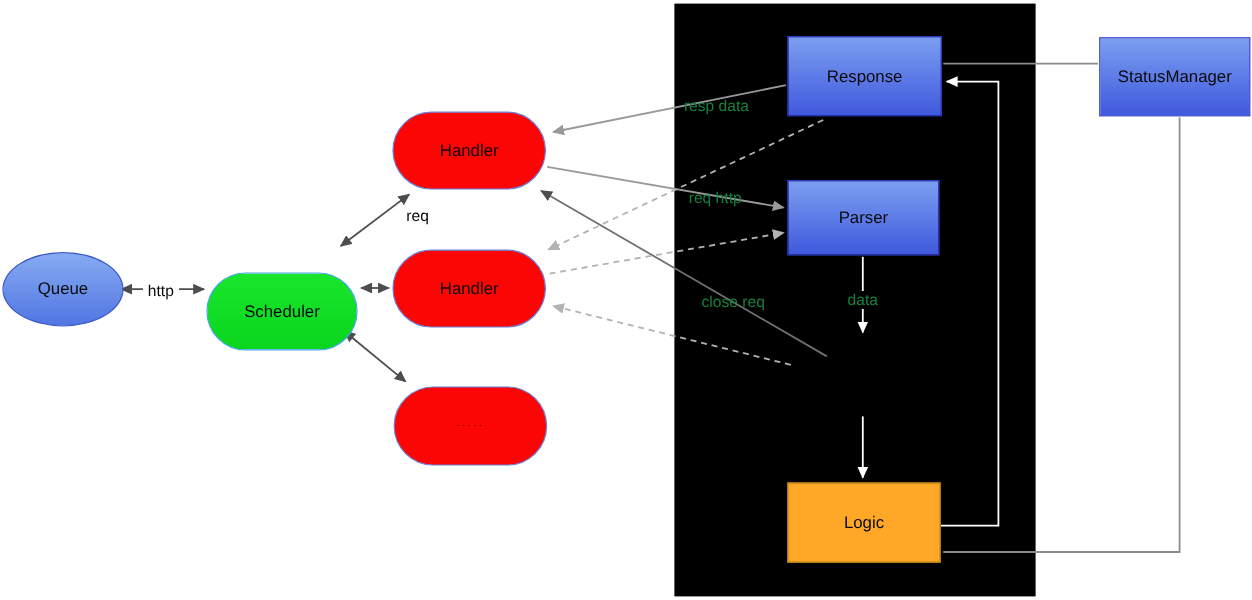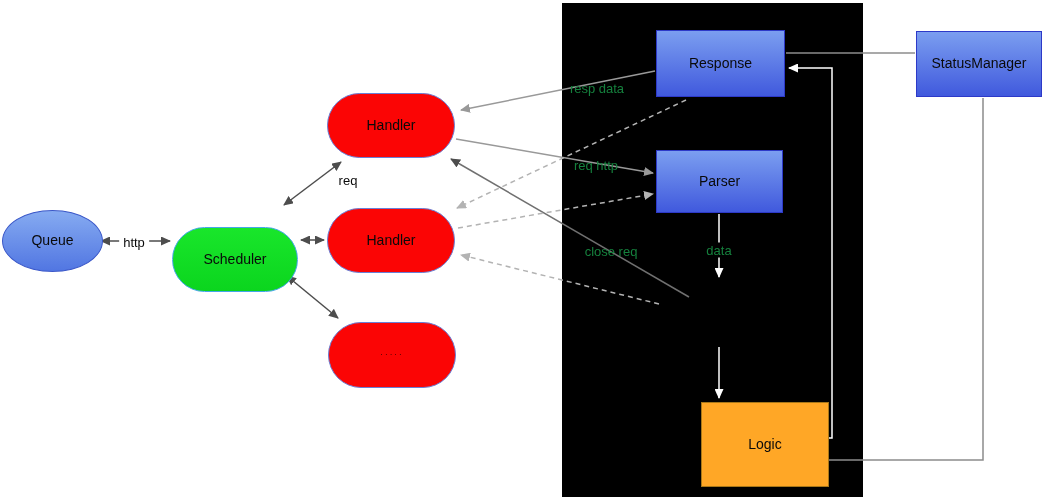--- a/index.html
+++ b/index.html
@@ -13,21 +13,21 @@
            background:linear-gradient(180deg,#86abf1 0%,#5176e2 100%);border:1px solid #3a57c8;}
   .cap{border-radius:33px;}
   .green{left:172px;top:208px;width:126px;height:65px;
          background:linear-gradient(180deg,#19e62b 0%,#0bd51e 100%);border:1px solid #45a6e8;margin-top:19px;}
   .red{width:128px;height:65px;background:#fb0505;border:1px solid #6a7fd6;align-items:center;}
   .h1{left:327px;top:93px;} .h2{left:327px;top:208px;}
   .h3{left:328px;top:322px;height:66px;font-size:8px;letter-spacing:2px;color:#3d0000;}
   .bluebox{background:linear-gradient(180deg,#7b9ef0 0%,#4059dd 100%);border:1px solid #2d39c8;}
   .resp{left:656px;top:30px;width:129px;height:67px;}
   .pars{left:656px;top:150px;width:127px;height:63px;justify-content:center;}
-  .logic{left:656px;top:402px;width:128px;height:85px;background:#ffa726;border:1px solid #a87718;margin-left:45px;}
+  .logic{left:656px;top:402px;width:128px;height:67px;background:#ffa726;border:1px solid #a87718;}
   .sm{left:916px;top:31px;width:126px;height:66px;}
   .diamond{left:658px;top:282px;width:124px;height:64px;background:#44e9f4;
            clip-path:polygon(50% 0,100% 50%,50% 100%,0 50%);flex-direction:column;font-size:13px;border:none;}
   .elabel{position:absolute;z-index:4;font-size:13px;transform:translate(-50%,-50%);white-space:nowrap;}
   .lb-black{color:#0a0a0a;} .lb-white{color:#15803d;}
   .bg-white{background:#fff;padding:0 4px;} .bg-black{background:#000;padding:0 3px;}
 </style>
 </head>
 <body>
 

